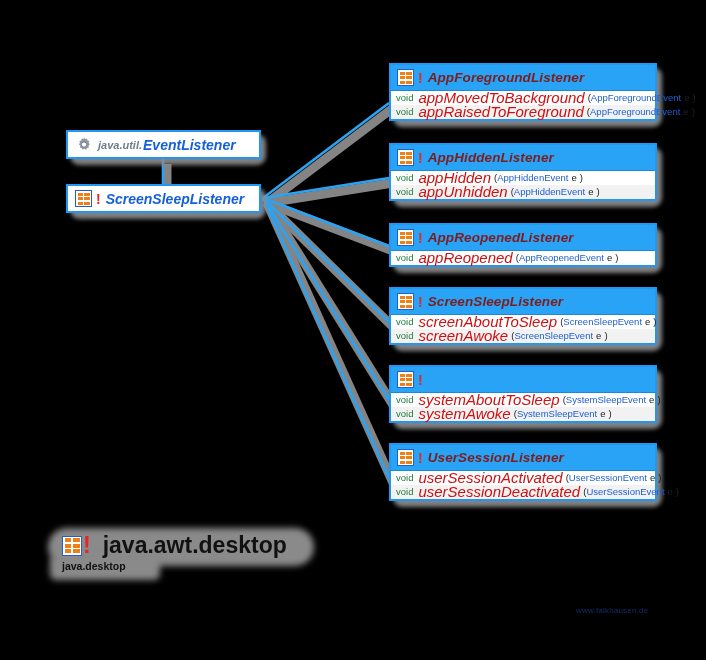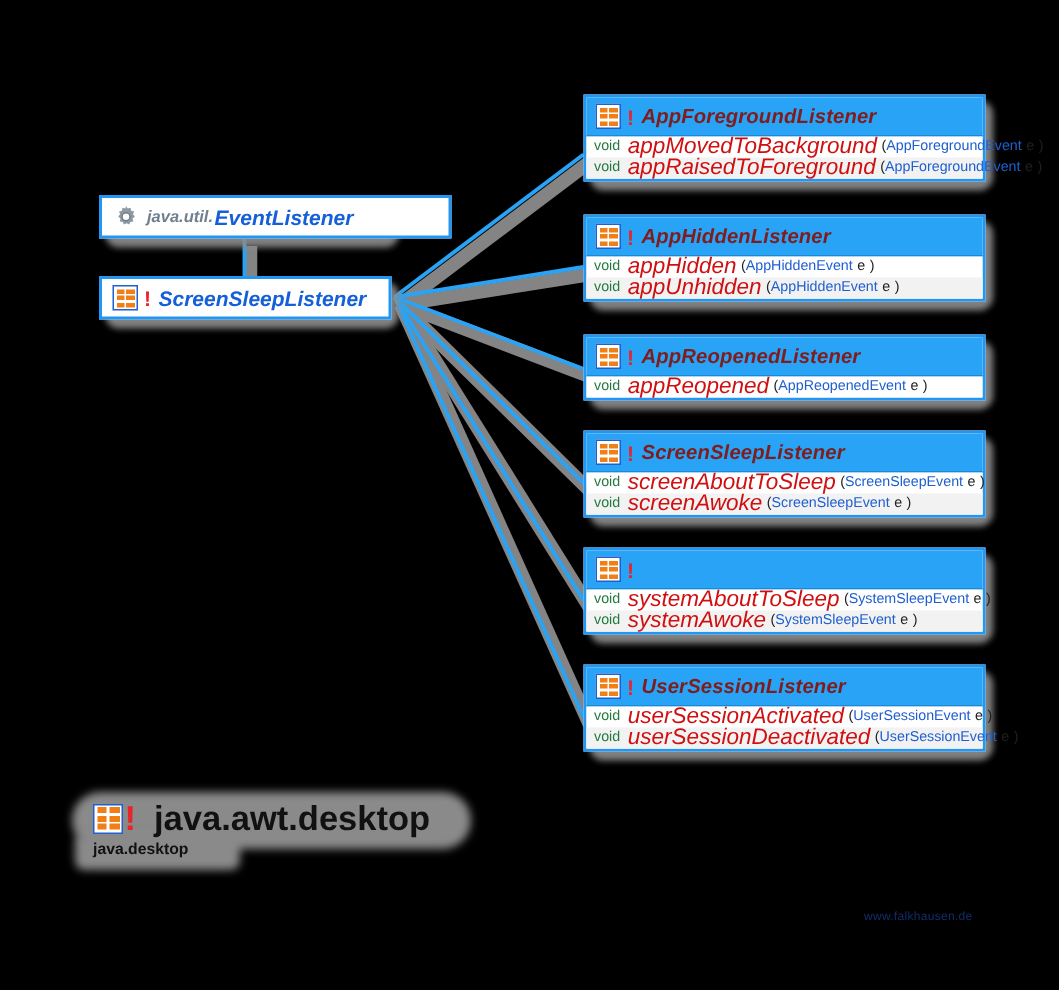--- a/index.html
+++ b/index.html
@@ -229,21 +229,21 @@
         <line x1="263" y1="198" x2="389" y2="246"></line>
         <line x1="263" y1="198" x2="389" y2="322"></line>
         <line x1="263" y1="198" x2="389" y2="400"></line>
         <line x1="263" y1="198" x2="389" y2="478"></line>
         <line x1="163" y1="184" x2="163" y2="159"></line>
       </g>
   </svg>
 
   <div class="node plainbox" id="node-event-listener" style="left: 66px; top: 130px; width: 195px; height: 29px;">
     <div class="shadow"></div>
-    <div class="body" style="width: 235px; height: 29px;">
+    <div class="body" style="width: 195px; height: 29px;">
       <svg class="ico-gear" viewBox="0 0 24 24">
         <path fill="#8e99a6" d="M12 1.8l1.5 2.2 2.6-.6.5 2.6 2.6.6-1 2.5 1.7 2-2 1.8.6 2.6-2.6.4-1.1 2.4-2.3-1.3-2.3 1.3-1.1-2.4-2.6-.4.6-2.6-2-1.8 1.7-2-1-2.5 2.6-.6.5-2.6 2.6.6z"></path>
         <circle cx="12" cy="11.4" r="3.5" fill="#ffffff"></circle>
         <circle cx="12" cy="11.4" r="3.5" fill="none" stroke="#6b7785" stroke-width="1.2"></circle>
       </svg>
       <span class="pkg">java.util.</span>
       <span class="title">EventListener</span>
     </div>
   </div>
 

